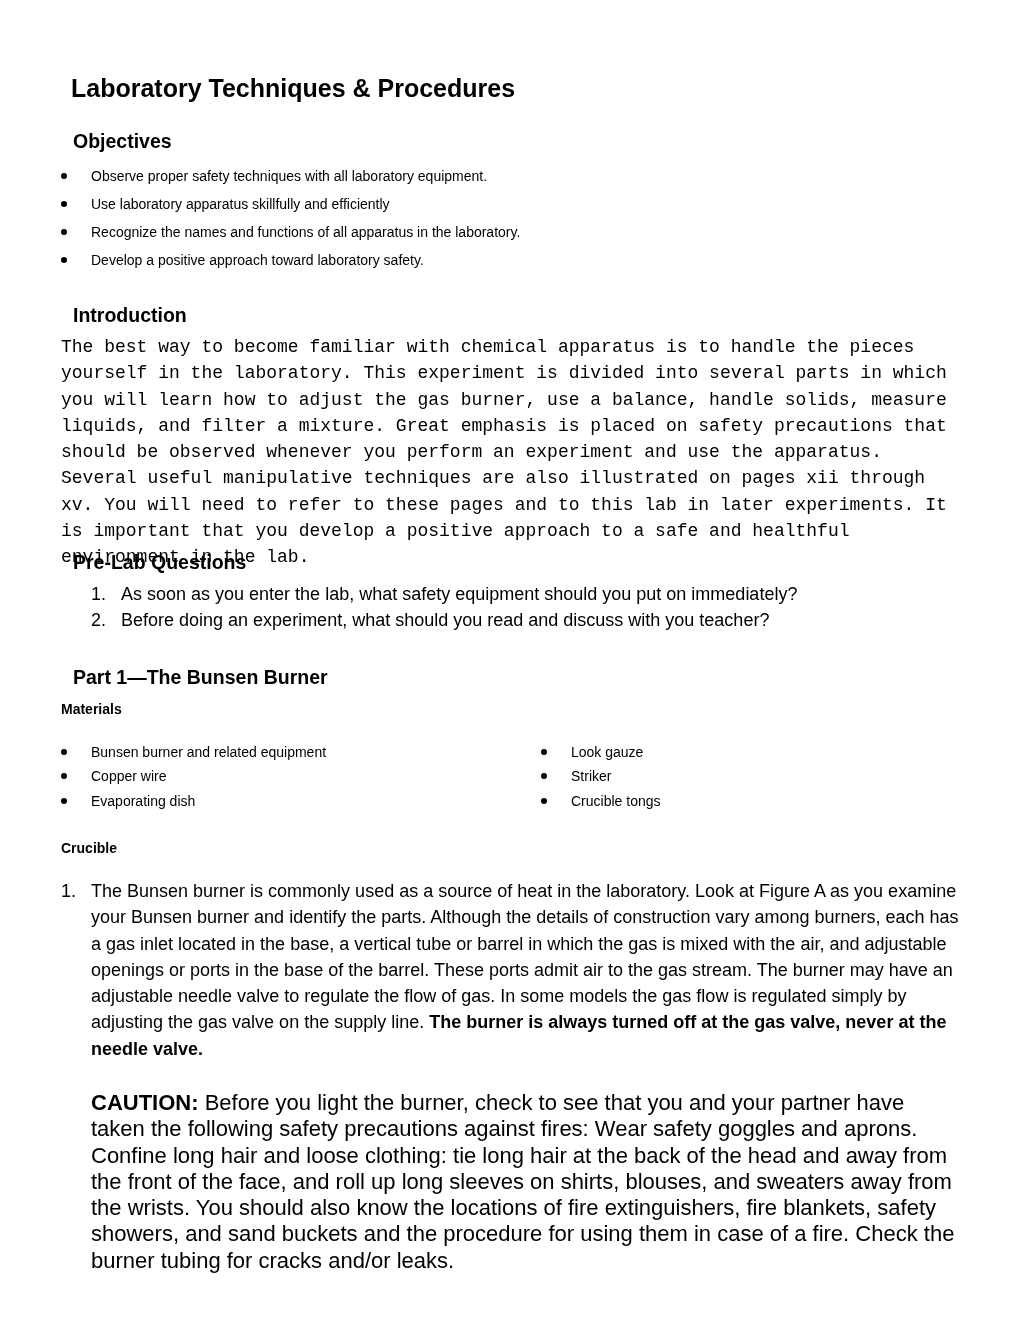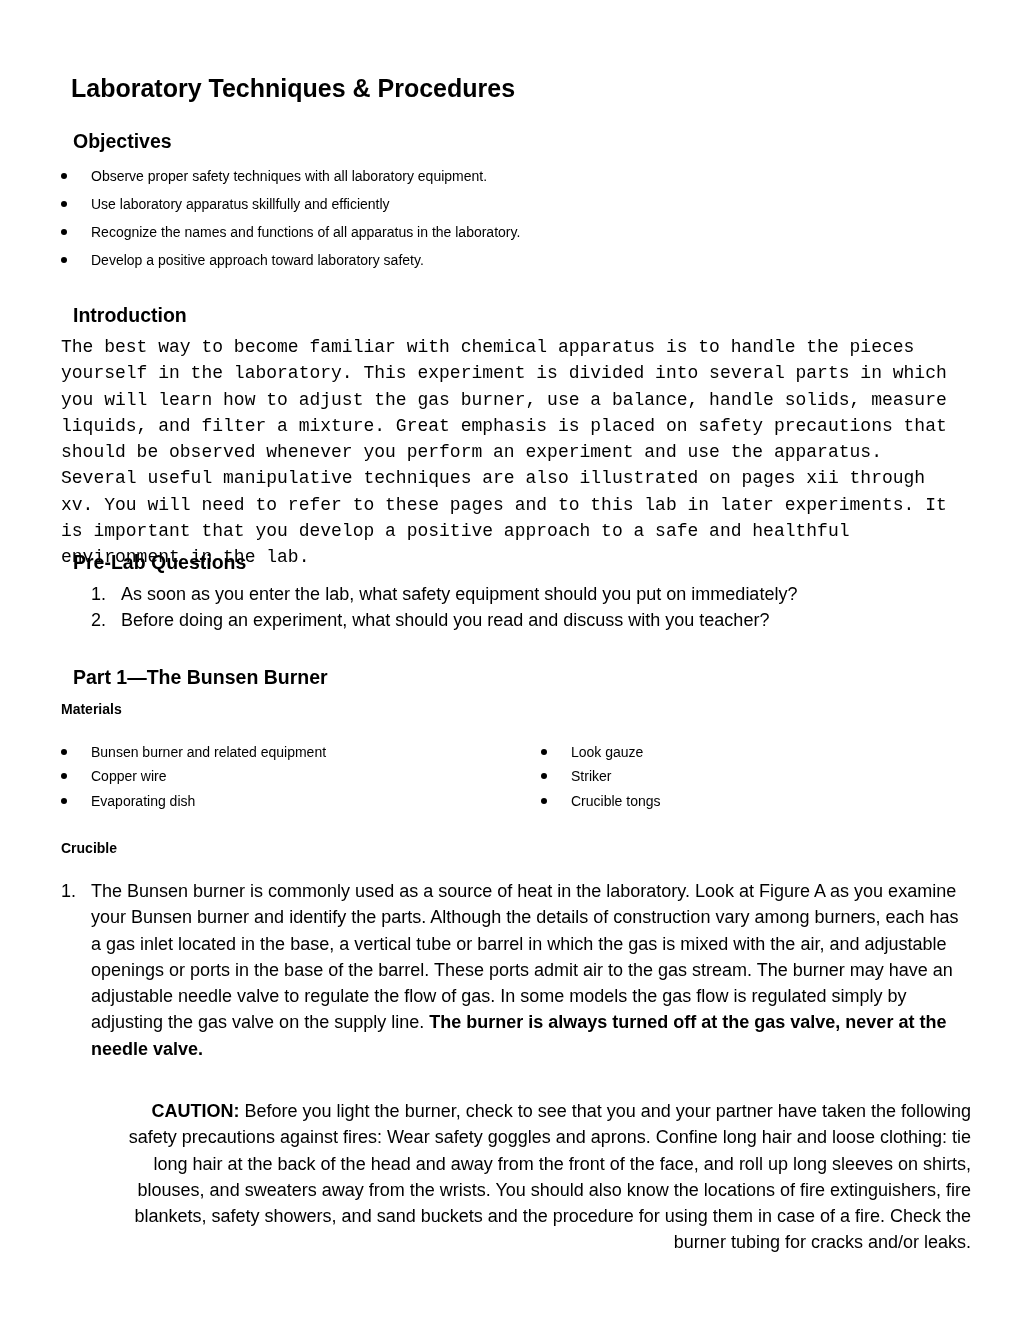--- a/index.html
+++ b/index.html
@@ -142,24 +142,23 @@
       width: 872px;
       font-size: 18px;
       line-height: 26.3px;
       margin: 0;
     }
     .caution {
       position: absolute;
       left: 30px;
       top: 212px;
       width: 872px;
-      font-size: 18px;
-      line-height: 26.3px;
-      margin: 8px;
-      text-align: right;
+      font-size: 22px;
+      line-height: 26.3px;
+      margin: 0;
     }
     b { font-weight: bold; }
   </style>
 </head>
 <body>
 
 <div class="page">
 
   <h1 class="title">Laboratory Techniques &amp; Procedures</h1>
 

